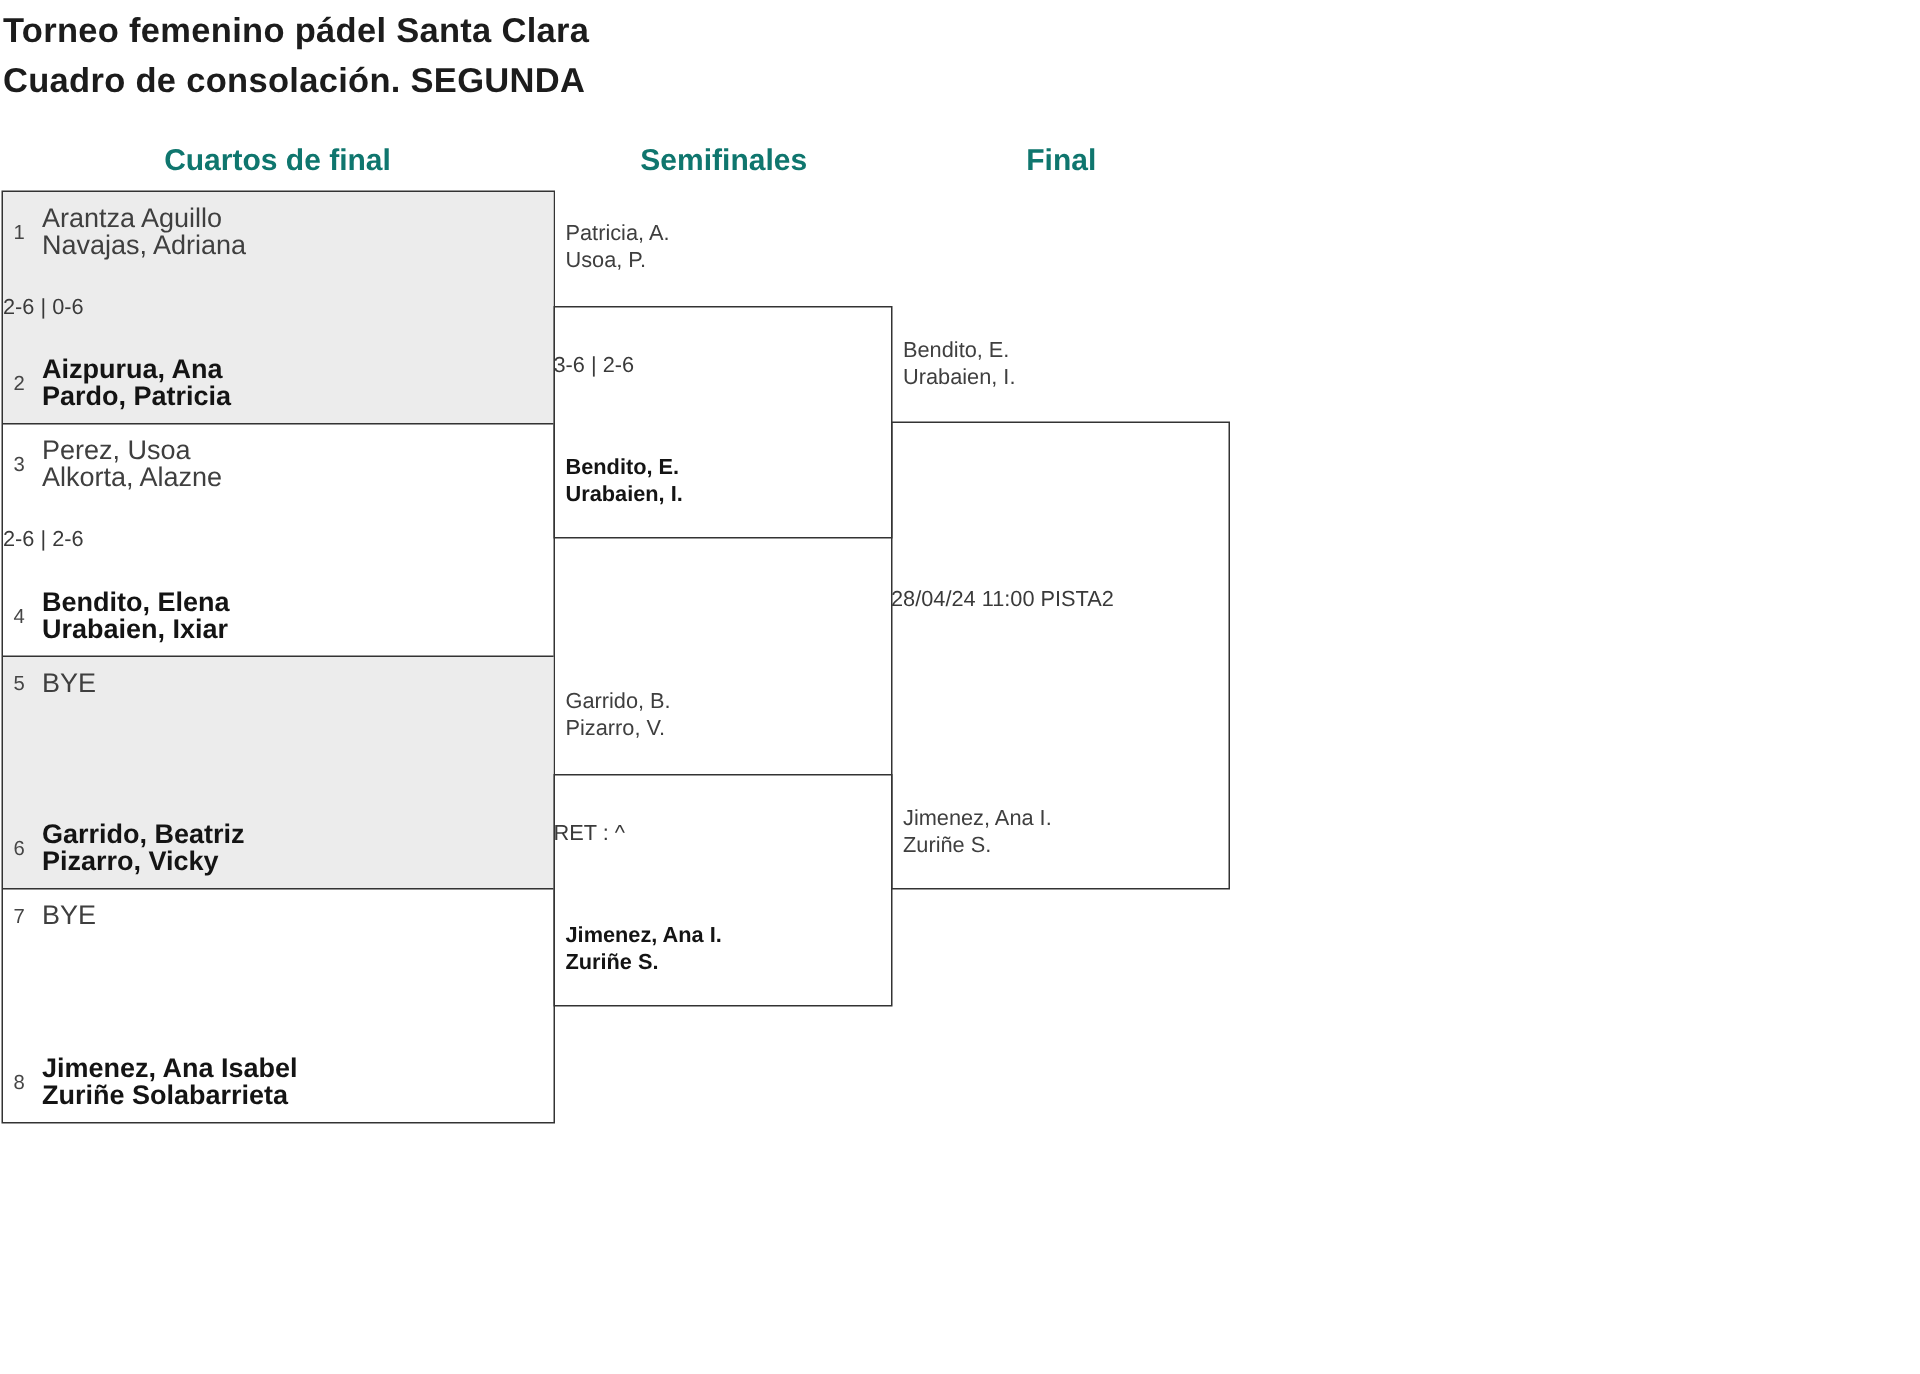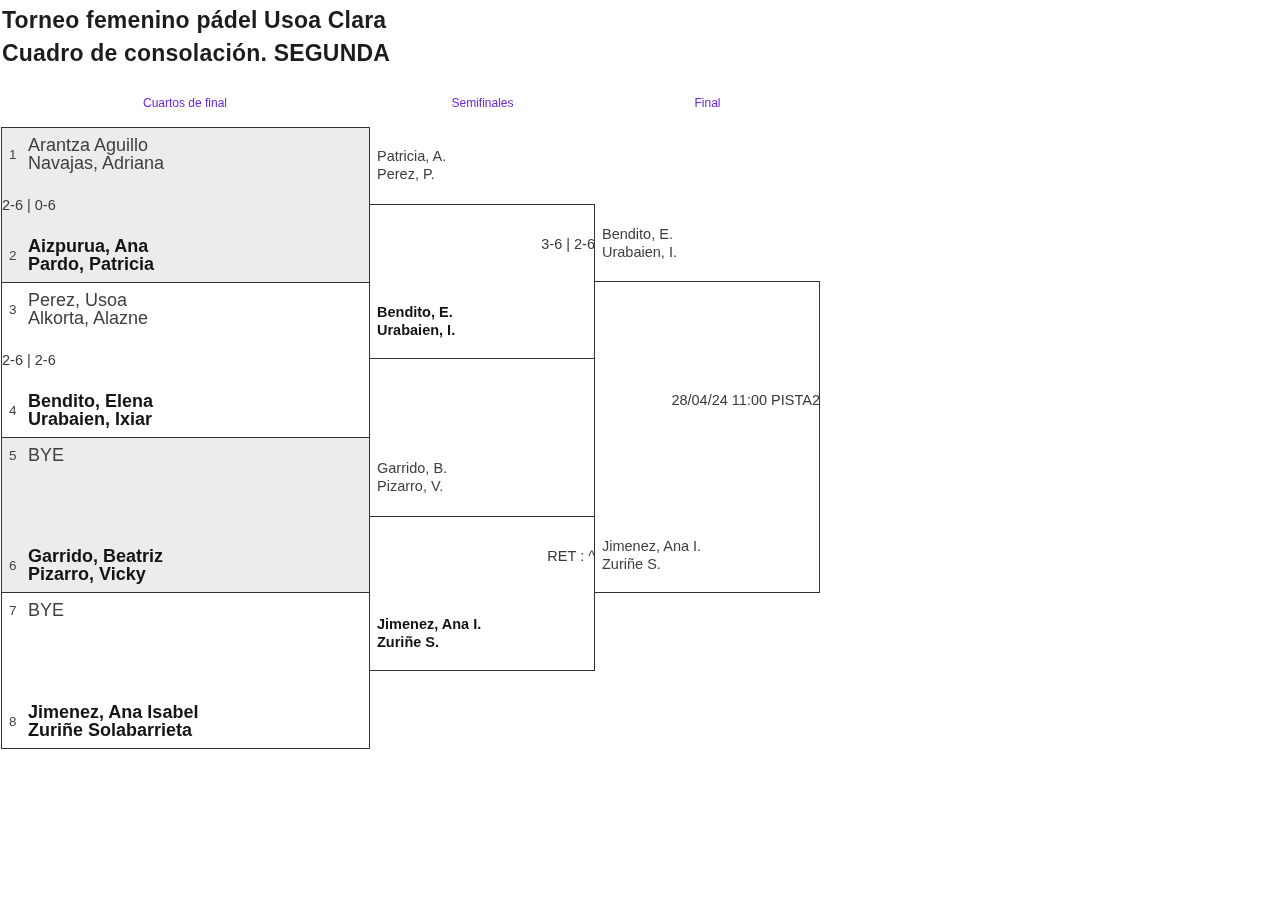--- a/index.html
+++ b/index.html
@@ -27,23 +27,23 @@
     font-weight: 700;
     color: #1c1c1c;
     letter-spacing: 0.2px;
   }
 
   
   .round-header {
     position: absolute;
     top: 96px;
     text-align: center;
-    font-size: 12px;
-    font-weight: 400;
-    color: #6d28d9;
+    font-size: 20px;
+    font-weight: 700;
+    color: #0f766e;
   }
 
   
   .qf-column {
     position: absolute;
     left: 1px;
     top: 127px;
     width: 369px;
     height: 622px;
     border: 1px solid #333333;
@@ -110,32 +110,32 @@
     font-size: 14.5px;
     line-height: 18px;
     color: #3f3f3f;
     white-space: nowrap;
   }
   .float-team.winner { font-weight: 700; color: #141414; }
 
   .float-score {
     position: absolute;
     width: 226px;
-    text-align: right;
+    text-align: left;
     font-size: 14.5px;
     color: #3a3a3a;
   }
 </style>
 </head>
 <body>
 
 <div class="page">
 
   <div class="page-title">
-    <div>Torneo femenino pádel Usoa Clara</div>
+    <div>Torneo femenino pádel Santa Clara</div>
     <div>Cuadro de consolación. SEGUNDA</div>
   </div>
 
   <div class="round-header" style="left:0; width:370px;">Cuartos de final</div>
   <div class="round-header" style="left:370px; width:225px;">Semifinales</div>
   <div class="round-header" style="left:595px; width:225px;">Final</div>
 
   <div class="qf-column">
 
     <div class="qf-match shaded">
@@ -207,21 +207,21 @@
           <span style="display:block">Jimenez, Ana Isabel</span>
           <span style="display:block">Zuriñe Solabarrieta</span>
         </span>
       </div>
     </div>
   </div>
 
   <div class="round-box sf1-box"></div>
   <div class="float-team" style="left:377px; top:147px;">
     <span style="display:block">Patricia, A.</span>
-    <span style="display:block">Perez, P.</span>
+    <span style="display:block">Usoa, P.</span>
   </div>
   <div class="float-score" style="left:369px; top:236px;">3-6 | 2-6</div>
   <div class="float-team winner" style="left:377px; top:303px;">
     <span style="display:block">Bendito, E.</span>
     <span style="display:block">Urabaien, I.</span>
   </div>
 
   <div class="round-box sf2-box"></div>
   <div class="float-team" style="left:377px; top:459px;">
     <span style="display:block">Garrido, B.</span>

